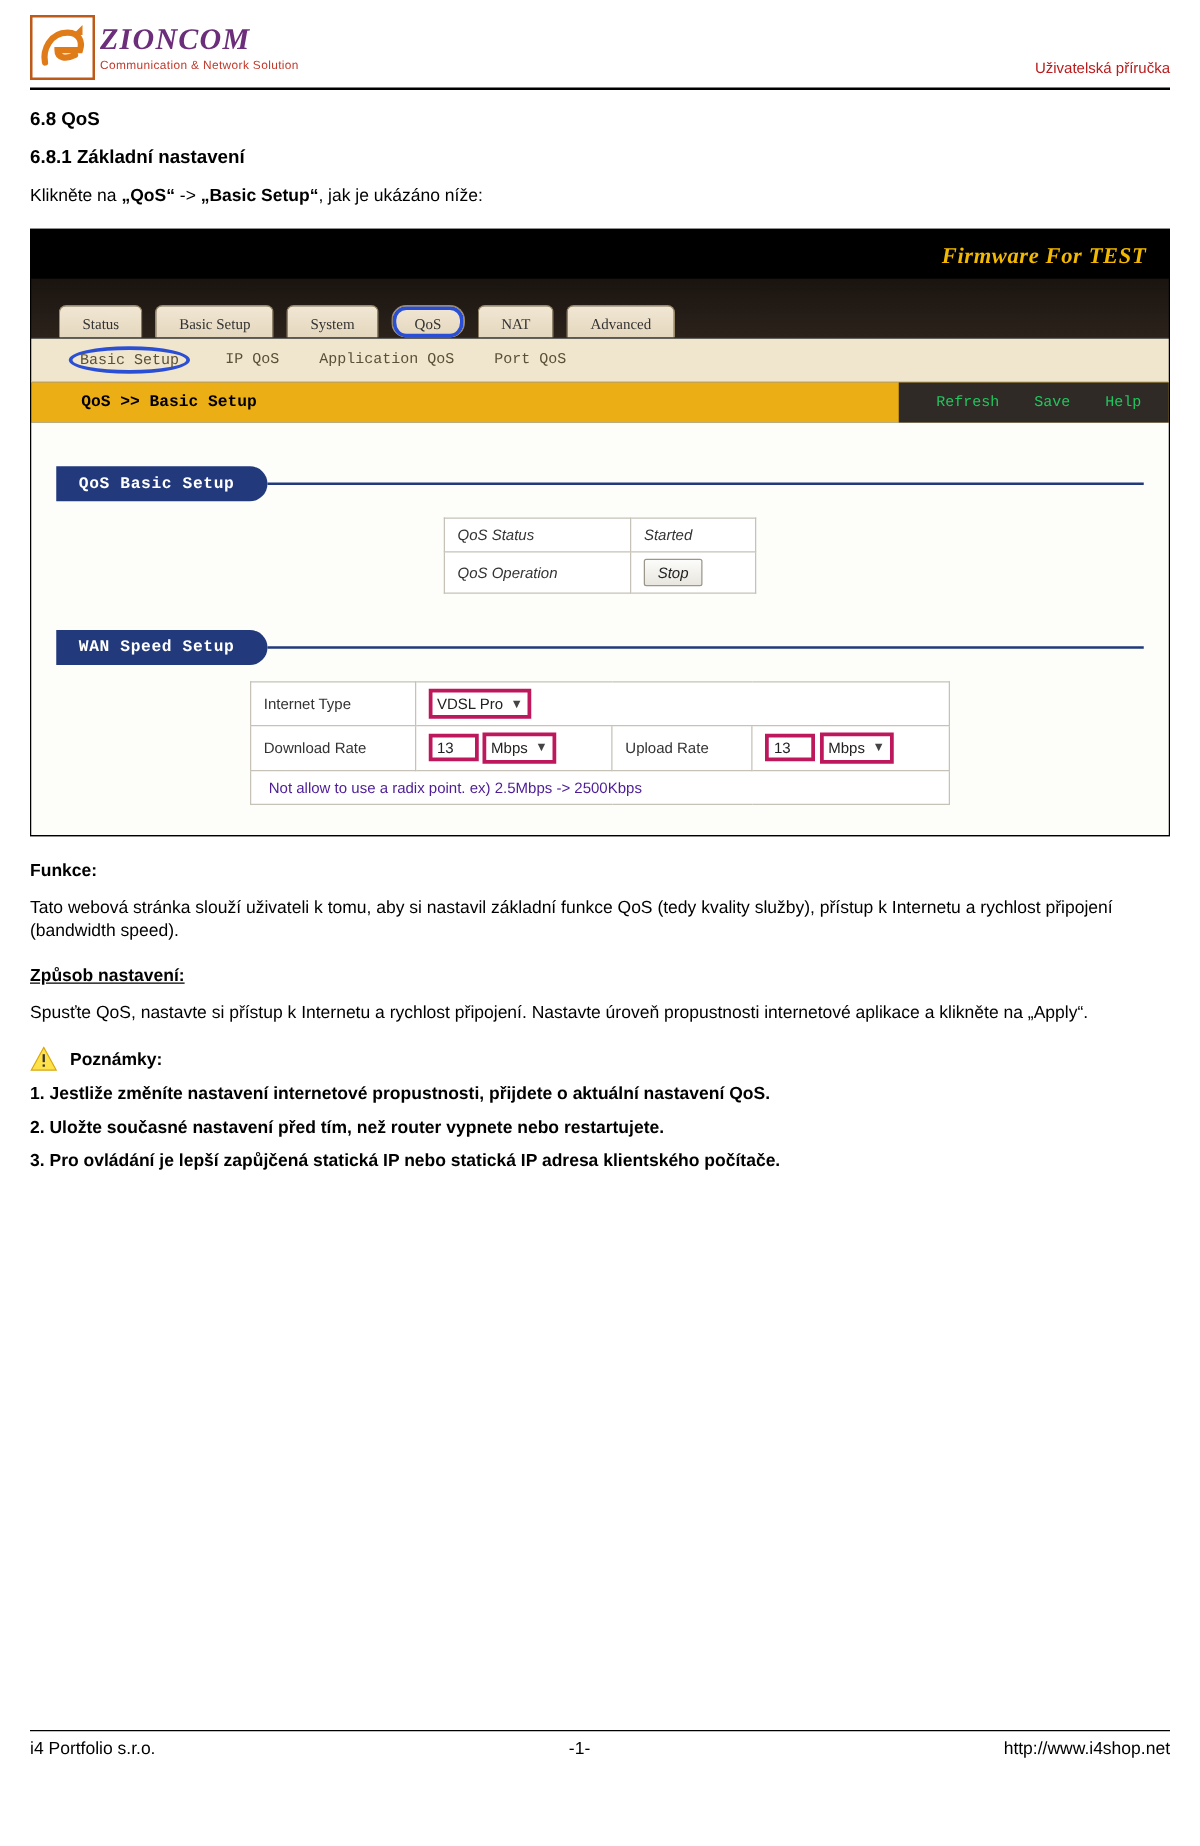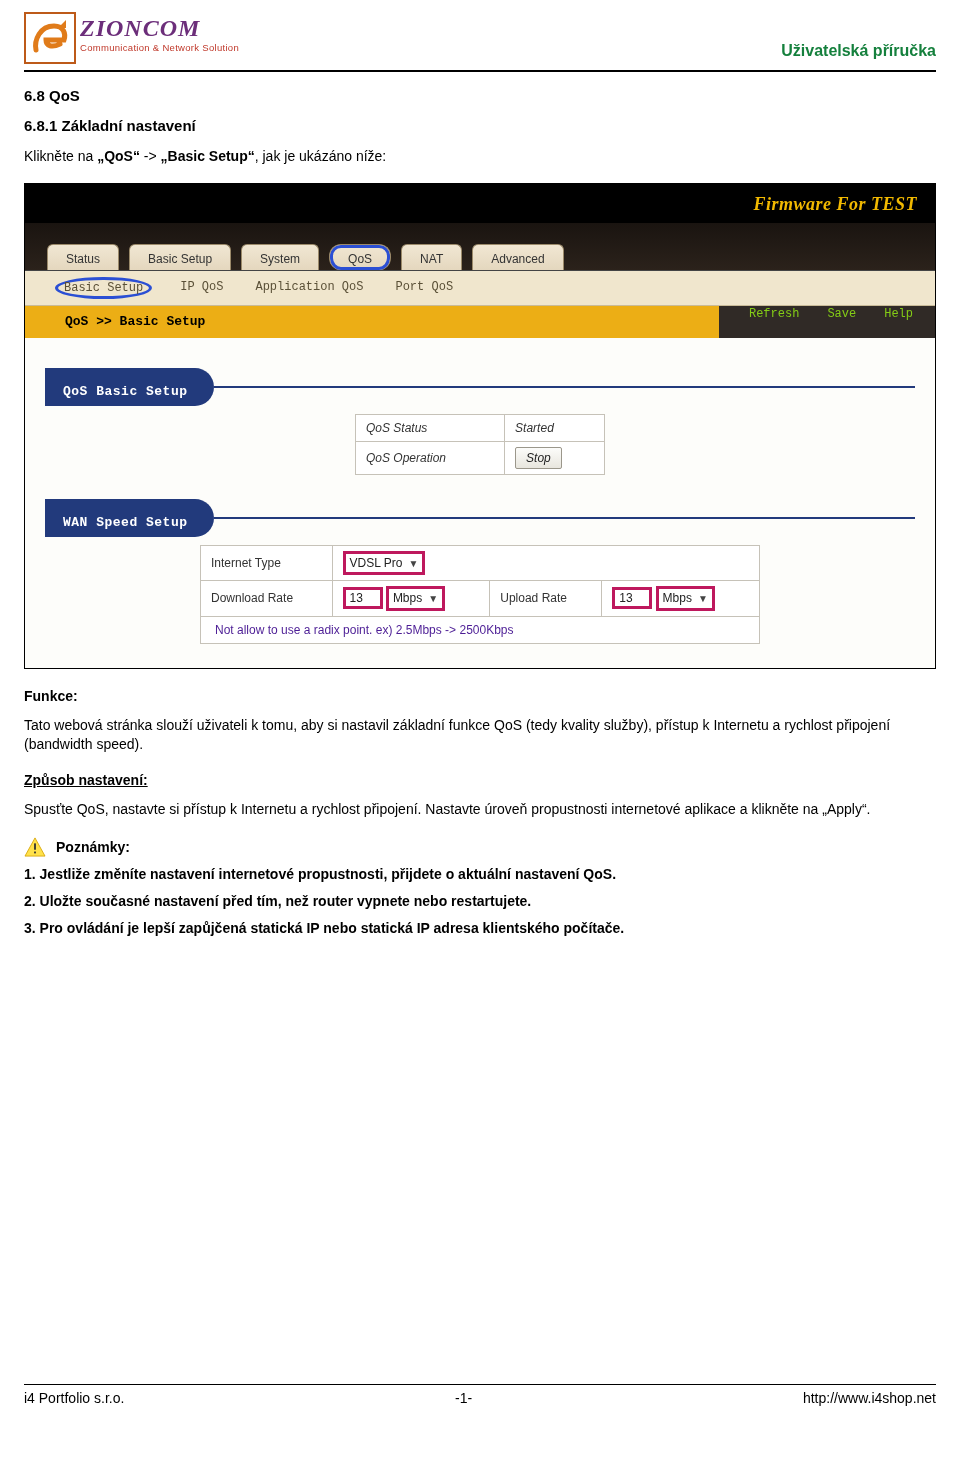--- a/index.html
+++ b/index.html
@@ -16,21 +16,21 @@
     padding: 12px 24px 0 24px;
     position: relative;
     min-height: 1420px;
   }
   .header {
     display: flex;
     justify-content: space-between;
     align-items: flex-end;
     padding-bottom: 6px;
   }
-  .logo-wrap { display: flex; }
+  .logo-wrap { display: flex; align-items: center; }
   .logo-e {
     width: 52px; height: 52px;
     border: 2px solid #bd5a19;
     background: #fff;
     display: flex;
     align-items: center;
     justify-content: center;
     position: relative;
     margin-right: 4px;
   }
@@ -46,24 +46,23 @@
     color: #6c2e7a;
     letter-spacing: 1px;
   }
   .logo-sub {
     font-size: 9.5px;
     color: #c0392b;
     letter-spacing: 0.3px;
     margin-top: -2px;
   }
   .doc-title {
-    font-size: 16px;
-    color: #15803d;
+    font-size: 12px;
+    color: #b91c1c;
     padding-bottom: 2px;
-    font-weight: bold;
   }
   .hr-top {
     border: none;
     border-top: 2px solid #000;
     margin: 0 0 14px 0;
   }
   .sec-h { font-weight: bold; font-size: 15px; margin: 10px 0 10px 0; }
   .body-p { margin: 10px 0 18px 0; }
   
   .sshot {
@@ -93,21 +92,21 @@
     align-items: flex-end;
     height: 48px;
     border-bottom: 1px solid #444;
   }
   .tab {
     background: linear-gradient(#f1e7d3 0%, #e4d7be 100%);
     border: 1px solid #9b8a6a;
     border-bottom: none;
     border-radius: 6px 6px 0 0;
     padding: 6px 18px 4px 18px;
-    font-family: Liberation Sans, sans-serif;
+    font-family: Liberation Serif, serif;
     font-size: 12px;
     color: #333;
     height: 26px;
   }
   .tab.active {
     box-shadow: 0 0 0 3px #2b4fd4 inset;
     border-radius: 12px;
   }
   .subnav {
     background: #f0e6cd;
@@ -138,43 +137,44 @@
     font-family: "Courier New", monospace;
     font-size: 13px;
     color: #000;
     font-weight: bold;
     padding-left: 40px;
   }
   .bc-right {
     background: #302a26;
     height: 100%;
     display: flex;
+    align-items: center;
     gap: 28px;
     padding: 0 22px 0 30px;
     font-family: "Courier New", monospace;
     font-size: 12px;
-    color: #84cc16;
+    color: #22c55e;
   }
   .content-area {
     background: #fdfdfa;
     padding: 16px 20px 24px 20px;
   }
   .pill-header {
     display: flex;
     align-items: center;
     margin: 20px 0 14px 0;
     height: 26px;
   }
   .pill {
     background: #223a7c;
     color: #fff;
     font-family: "Courier New", monospace;
     font-weight: bold;
     font-size: 13px;
-    padding: 15px 26px 5px 18px;
+    padding: 5px 26px 5px 18px;
     border-radius: 0 24px 24px 0;
     letter-spacing: 0.5px;
     white-space: nowrap;
   }
   .pill-line {
     flex: 1;
     height: 2px;
     background: #223a7c;
   }
   .qos-table, .wan-table {

